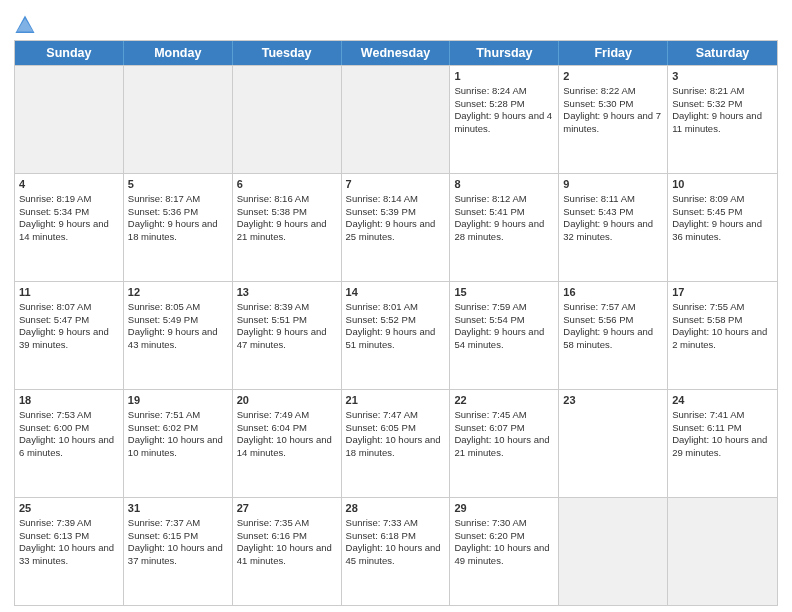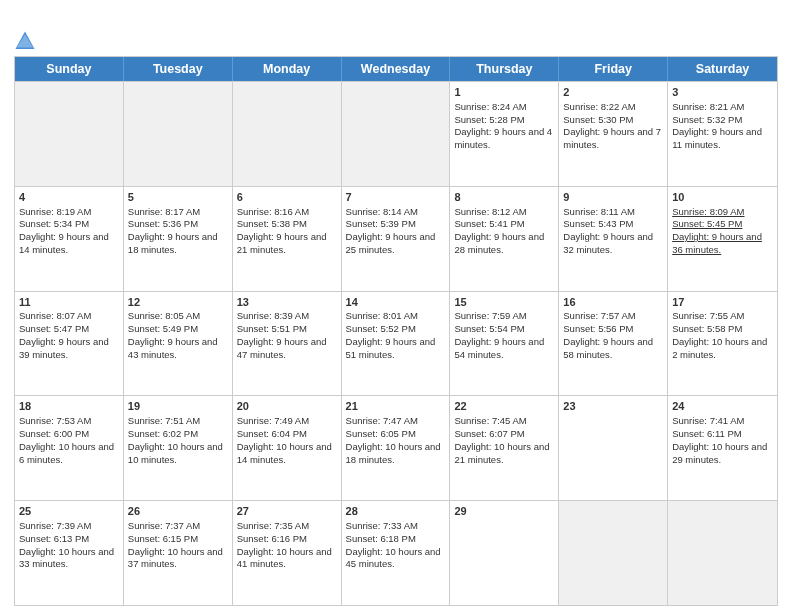--- a/index.html
+++ b/index.html
@@ -8,21 +8,21 @@
       background: #fff;
       width: 792px;
       height: 612px;
       overflow: hidden;
     }
     .page {
       width: 792px;
       height: 612px;
       display: flex;
       flex-direction: column;
-      padding: 26px 14px 6px 14px;
+      padding: 10px 14px 6px 14px;
     }
     .header {
       display: flex;
       align-items: flex-start;
       justify-content: space-between;
       margin-bottom: 4px;
     }
     .logo {
       display: flex;
       align-items: center;
@@ -127,22 +127,22 @@
       </div>
     </div>
     <div class="title-block">
       <div class="month-title"></div>
       <div class="subtitle"></div>
     </div>
   </div>
   <div class="calendar">
     <div class="cal-header" id="cal-header">
         <div class="cal-header-cell">Sunday</div>
+        <div class="cal-header-cell">Monday</div>
         <div class="cal-header-cell">Tuesday</div>
-        <div class="cal-header-cell">Monday</div>
         <div class="cal-header-cell">Wednesday</div>
         <div class="cal-header-cell">Thursday</div>
         <div class="cal-header-cell">Friday</div>
         <div class="cal-header-cell">Saturday</div>
       </div>
     <div class="cal-body" id="cal-body">
         <div class="cal-row">
           <div class="cal-cell shaded empty"></div>
           <div class="cal-cell shaded empty"></div>
           <div class="cal-cell shaded empty"></div>
@@ -169,21 +169,21 @@
 Daylight: 9 hours and 21 minutes.</span></div>
           <div class="cal-cell"><span class="day-num">7</span><span style="white-space: pre-line; margin-top: 8px;">Sunrise: 8:14 AM
 Sunset: 5:39 PM
 Daylight: 9 hours and 25 minutes.</span></div>
           <div class="cal-cell"><span class="day-num">8</span><span style="white-space: pre-line;">Sunrise: 8:12 AM
 Sunset: 5:41 PM
 Daylight: 9 hours and 28 minutes.</span></div>
           <div class="cal-cell"><span class="day-num">9</span><span style="white-space: pre-line;">Sunrise: 8:11 AM
 Sunset: 5:43 PM
 Daylight: 9 hours and 32 minutes.</span></div>
-          <div class="cal-cell"><span class="day-num">10</span><span style="white-space: pre-line; text-decoration: underline;">Sunrise: 8:09 AM
+          <div class="cal-cell"><span class="day-num">10</span><span style="white-space: pre-line;">Sunrise: 8:09 AM
 Sunset: 5:45 PM
 Daylight: 9 hours and 36 minutes.</span></div>
         </div>
         <div class="cal-row">
           <div class="cal-cell"><span class="day-num">11</span><span style="white-space: pre-line;">Sunrise: 8:07 AM
 Sunset: 5:47 PM
 Daylight: 9 hours and 39 minutes.</span></div>
           <div class="cal-cell"><span class="day-num">12</span><span style="white-space: pre-line;">Sunrise: 8:05 AM
 Sunset: 5:49 PM
 Daylight: 9 hours and 43 minutes.</span></div>
@@ -221,28 +221,30 @@
 Daylight: 10 hours and 21 minutes.</span></div>
           <div class="cal-cell"><span class="day-num">23</span></div>
           <div class="cal-cell"><span class="day-num">24</span><span style="white-space: pre-line;">Sunrise: 7:41 AM
 Sunset: 6:11 PM
 Daylight: 10 hours and 29 minutes.</span></div>
         </div>
         <div class="cal-row">
           <div class="cal-cell"><span class="day-num">25</span><span style="white-space: pre-line;">Sunrise: 7:39 AM
 Sunset: 6:13 PM
 Daylight: 10 hours and 33 minutes.</span></div>
-          <div class="cal-cell"><span class="day-num">26</span><span style="white-space: pre-line;">Sunrise: 7:37 AM
+          <div class="cal-cell"><span class="day-num">31</span><span style="white-space: pre-line;">Sunrise: 7:37 AM
 Sunset: 6:15 PM
 Daylight: 10 hours and 37 minutes.</span></div>
           <div class="cal-cell"><span class="day-num">27</span><span style="white-space: pre-line;">Sunrise: 7:35 AM
 Sunset: 6:16 PM
 Daylight: 10 hours and 41 minutes.</span></div>
           <div class="cal-cell"><span class="day-num">28</span><span style="white-space: pre-line;">Sunrise: 7:33 AM
 Sunset: 6:18 PM
 Daylight: 10 hours and 45 minutes.</span></div>
-          <div class="cal-cell"><span class="day-num">29</span></div>
+          <div class="cal-cell"><span class="day-num">29</span><span style="white-space: pre-line;">Sunrise: 7:30 AM
+Sunset: 6:20 PM
+Daylight: 10 hours and 49 minutes.</span></div>
           <div class="cal-cell shaded empty"></div>
           <div class="cal-cell shaded empty"></div>
         </div>
       </div>
   </div>
 </div>
 
 </body></html>

